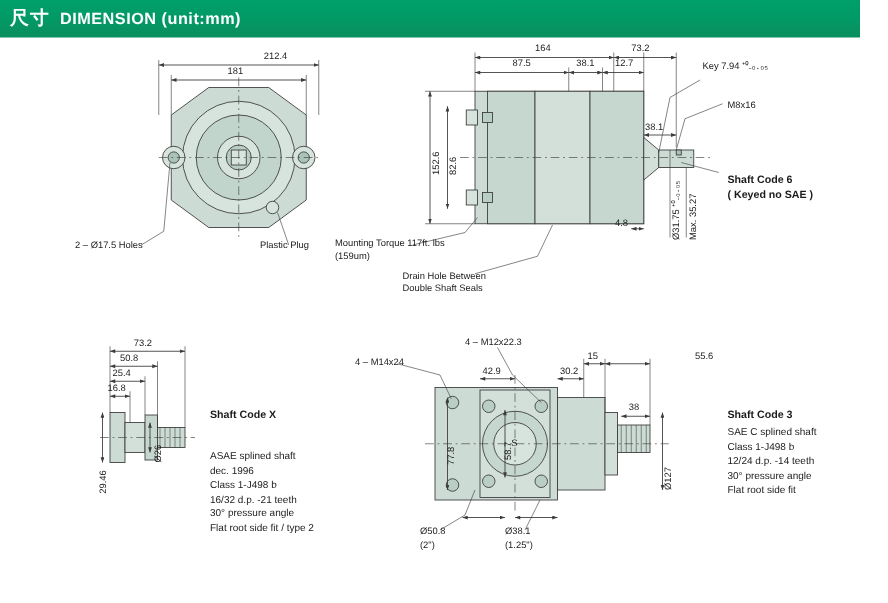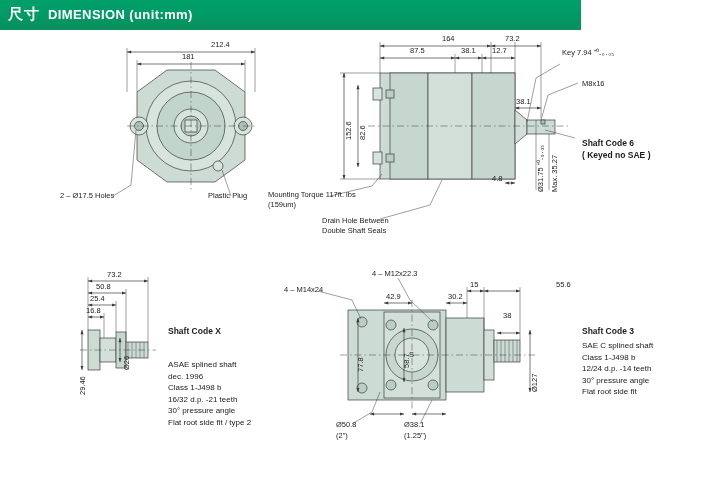--- a/index.html
+++ b/index.html
@@ -5,22 +5,23 @@
   html,body{margin:0;padding:0;}
   body{
     width:710px;height:482px;background:#ffffff;
     font-family:"Liberation Sans", sans-serif;
     color:#2b2b2b;overflow:hidden;position:relative;
   }
   .page{position:relative;width:710px;height:482px;}
 
   
   .header{
-    position:absolute;left:0;top:0;width:581px;height:30px;
+    position:absolute;left:0;top:0;width:656px;height:30px;
     background:linear-gradient(to bottom,#00a06a 0%,#019a66 45%,#0a8f5e 100%);
+    padding-left:32px;
   }
   .header .cn{
     position:absolute;left:8px;top:5px;color:#ffffff;
     font-size:15px;letter-spacing:1px;font-weight:bold;
   }
   .header .en{
     position:absolute;left:48px;top:7px;color:#ffffff;
     font-size:13px;font-weight:bold;letter-spacing:.4px;
   }
 
@@ -221,21 +222,21 @@
       <path d="M352,424 L372,412 L380,392" stroke-width="0.5"></path>
       <path d="M420,424 L432,400" stroke-width="0.5"></path>
     </g>
   </svg>
 
   <div class="lbl" style="left:173px;top:40px;padding-left:38px;">212.4</div>
   <div class="lbl" style="left:182px;top:52px;">181</div>
   <div class="lbl" style="left:60px;top:191px;">2 – Ø17.5 Holes</div>
   <div class="lbl" style="left:208px;top:191px;">Plastic Plug</div>
 
-  <div class="lbl" style="left:442px;top:34px;">164</div>
+  <div class="lbl" style="left:428px;top:34px;">164</div>
   <div class="lbl" style="left:505px;top:34px;">73.2</div>
   <div class="lbl" style="left:410px;top:46px;">87.5</div>
   <div class="lbl" style="left:461px;top:46px;">38.1</div>
   <div class="lbl" style="left:492px;top:46px;">12.7</div>
   <div class="lbl vert" style="left:344px;top:140px;transform:rotate(-90deg);">152.6</div>
   <div class="lbl vert" style="left:358px;top:140px;transform:rotate(-90deg);">82.6</div>
   <div class="lbl" style="left:516px;top:97px;">38.1</div>
   <div class="lbl" style="left:492px;top:174px;">4.8</div>
   <div class="lbl" style="left:562px;top:48px;">Key 7.94 ⁺⁰₋₀․₀₅</div>
   <div class="lbl" style="left:582px;top:79px;">M8x16</div>
@@ -263,21 +264,21 @@
     <div>30° pressure angle</div>
     <div>Flat root side fit / type 2</div>
   </div>
 
   <div class="lbl" style="left:372px;top:269px;">4 – M12x22.3</div>
   <div class="lbl" style="left:284px;top:285px;">4 – M14x24</div>
   <div class="lbl" style="left:386px;top:292px;">42.9</div>
   <div class="lbl" style="left:448px;top:292px;">30.2</div>
   <div class="lbl" style="left:470px;top:280px;">15</div>
   <div class="lbl" style="left:516px;top:280px;margin-left:40px;">55.6</div>
-  <div class="lbl" style="left:503px;top:311px;">38</div>
+  <div class="lbl" style="left:503px;top:321px;">38</div>
   <div class="lbl vert" style="left:356px;top:372px;transform:rotate(-90deg);">77.8</div>
   <div class="lbl vert" style="left:402px;top:368px;transform:rotate(-90deg);">58.7</div>
   <div class="lbl vert" style="left:530px;top:392px;transform:rotate(-90deg);">Ø127</div>
   <div class="lbl" style="left:336px;top:420px;">Ø50.8</div>
   <div class="lbl" style="left:336px;top:431px;">(2")</div>
   <div class="lbl" style="left:404px;top:420px;">Ø38.1</div>
   <div class="lbl" style="left:404px;top:431px;">(1.25")</div>
   <div class="lbl" style="left:409px;top:350px;">S</div>
   <div class="lbl b" style="left:582px;top:326px;">Shaft Code 3</div>
   <div class="blk" style="left:582px;top:340px;">

